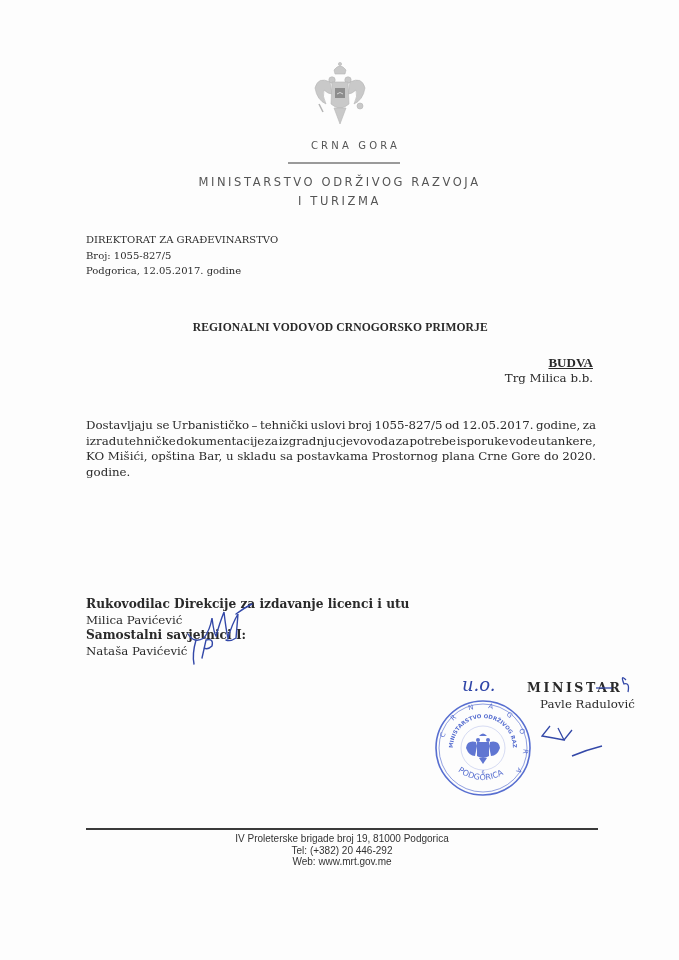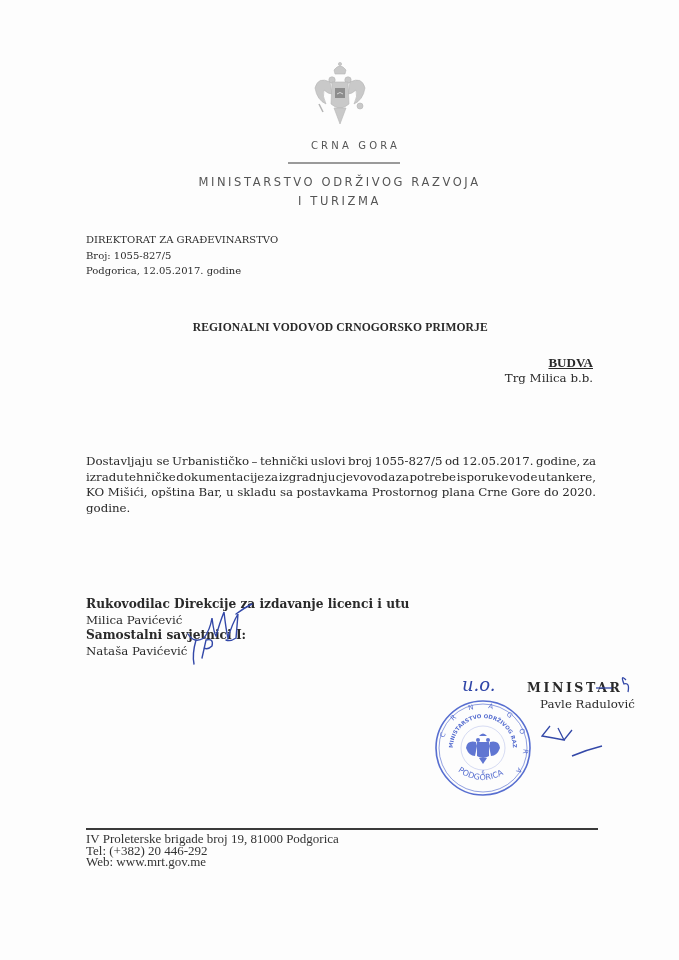--- a/index.html
+++ b/index.html
@@ -80,21 +80,20 @@
       color: #2a2a2a;
     }
 
     
     .body-text {
       left: 86px; top: 418px; width: 510px;
       font-family: "DejaVu Serif", serif;
       font-size: 11.8px;
       line-height: 15.5px;
       color: #2a2a2a;
-      margin-top: 36px;
     }
     .body-text div { white-space: nowrap; }
     .just { display: flex; justify-content: space-between; width: 510px; }
 
     
     .signers {
       left: 86px; top: 597px;
       font-family: "DejaVu Serif", serif;
       font-size: 11.8px;
       line-height: 15.5px;
@@ -139,23 +138,23 @@
       left: 433px; top: 698px; width: 100px; height: 100px;
     }
 
     
     .footer-rule {
       left: 86px; top: 828px; width: 512px; height: 2px;
       background: #3a3a3a;
     }
     .footer {
       left: 86px; top: 833px; width: 512px;
-      text-align: left;
-      font-family: Liberation Serif, serif;
-      font-size: 13px;
+      text-align: center;
+      font-family: Liberation Sans, sans-serif;
+      font-size: 10px;
       line-height: 11.6px;
       color: #333;
     }
   </style>
 </head>
 <body>
 
 <div class="abs crest">
   <svg viewBox="0 0 56 72" width="56" height="72">
     <g fill="#c9c9c9" stroke="#b5b5b5" stroke-width="0.6">

